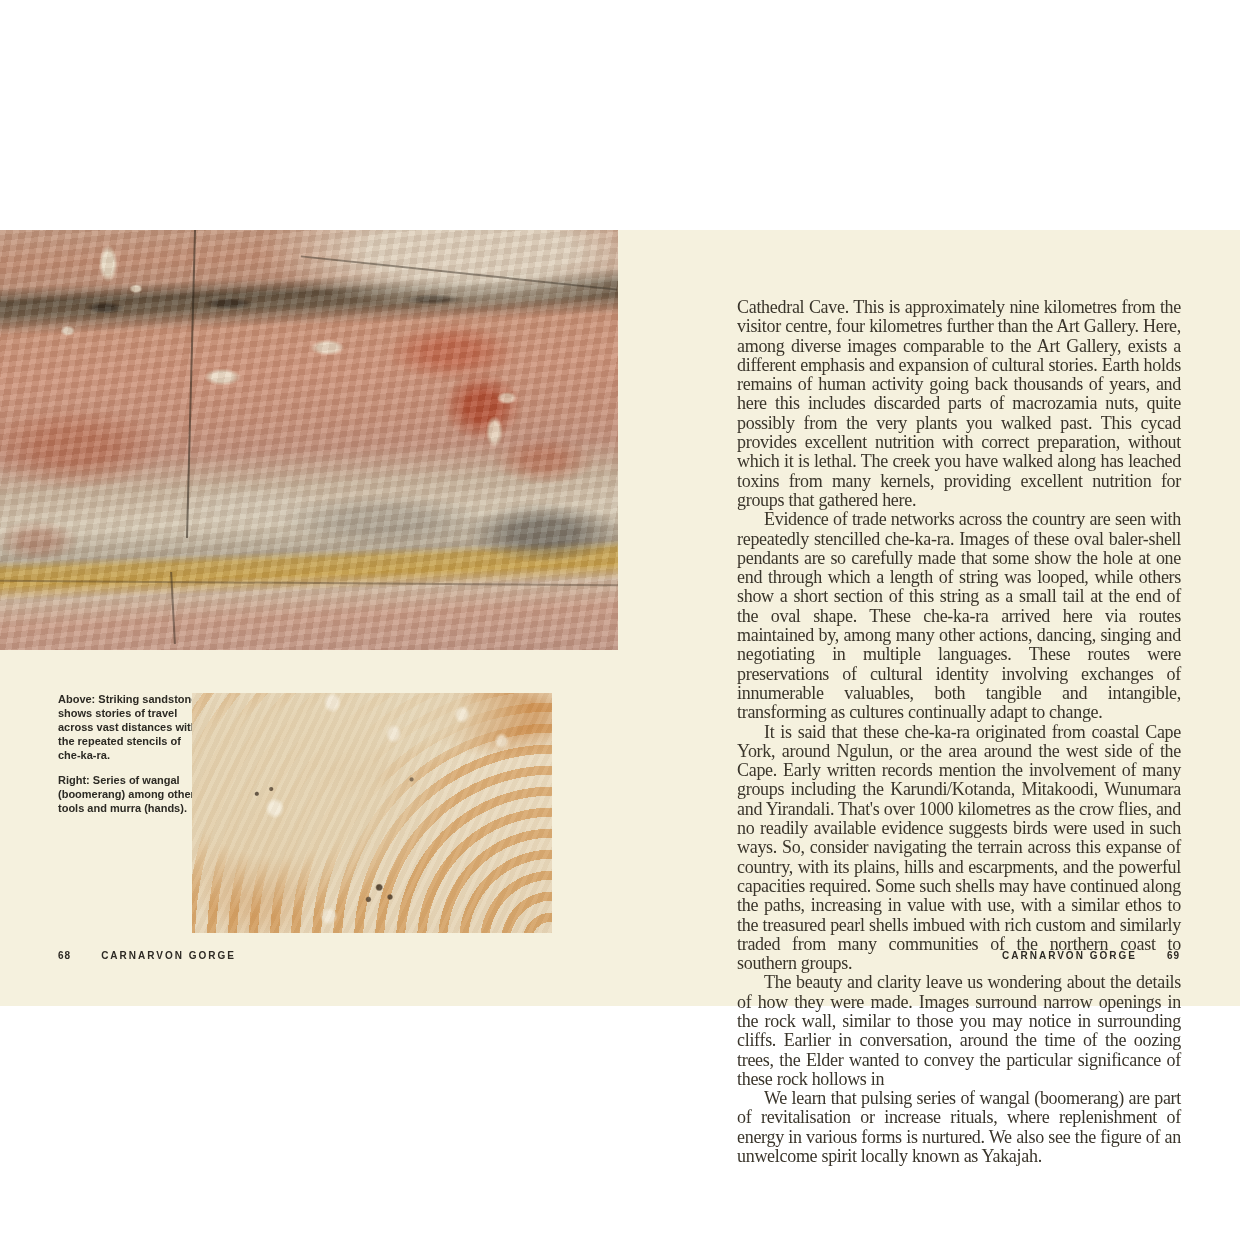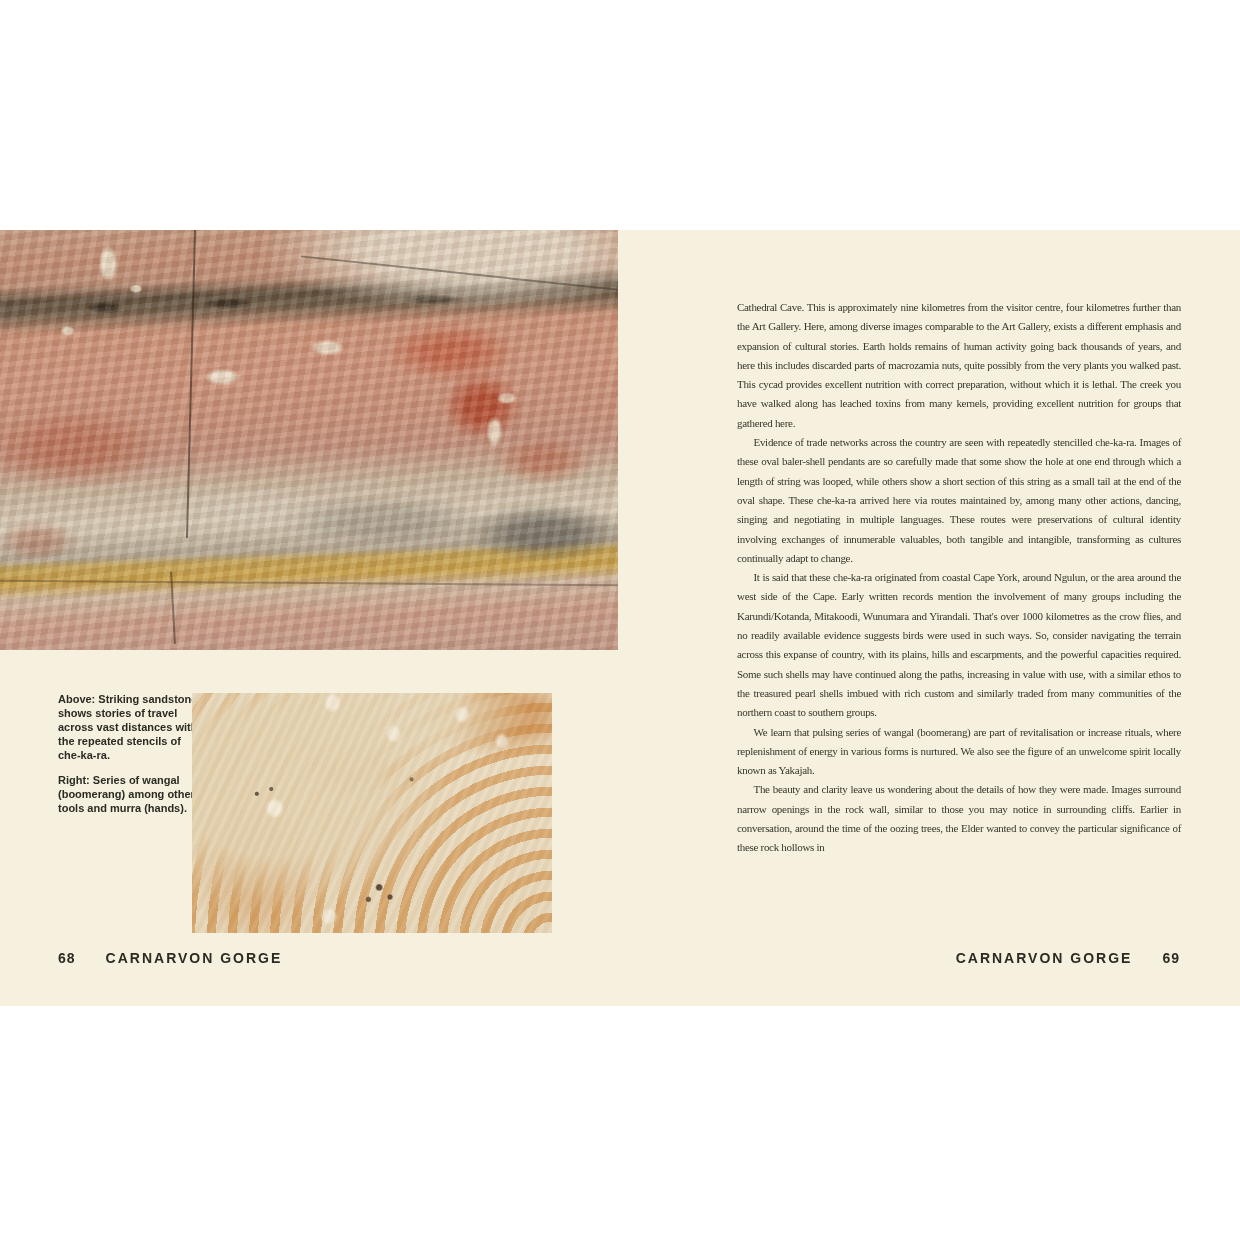--- a/index.html
+++ b/index.html
@@ -109,34 +109,34 @@
   }
   .photo-bottom::after{
     content:"";position:absolute;inset:0;
     background-image:
       repeating-linear-gradient(115deg, rgba(255,255,250,.06) 0 4px, rgba(140,100,60,.05) 4px 9px);
   }
 
   
   .footer{
     position:absolute;top:720px;
-    font-size:14px;font-weight:700;letter-spacing:2px;
+    font-size:10px;font-weight:700;letter-spacing:2px;
     color:#2d2a24;white-space:nowrap;
   }
   .footer.left{left:58px;}
   .footer.right{right:60px;}
   .footer .pagenum{letter-spacing:1px;}
   .footer.left .pagenum{margin-right:30px;}
   .footer.right .pagenum{margin-left:30px;margin-top:15px;}
 
   
   .body-text{
     position:absolute;left:737px;top:68px;width:444px;
     font-family:"Liberation Serif","DejaVu Serif",serif;
-    font-size:11px;line-height:19.3px;letter-spacing:-0.3px;
+    font-size:18px;line-height:19.3px;letter-spacing:-0.3px;
     color:#3a352b;
     text-align:justify;
     hyphens:none;
   }
   .body-text p{margin:0;text-indent:1.5em;}
   .body-text p:first-child{text-indent:0;}
 </style>
 </head>
 <body>
 
@@ -161,22 +161,22 @@
       <div class="footer left">
         <span class="pagenum">68</span><span>CARNARVON GORGE</span>
       </div>
     </div>
 
     <div>
       <div class="body-text">
         <p>Cathedral Cave. This is approximately nine kilometres from the visitor centre, four kilometres further than the Art Gallery. Here, among diverse images comparable to the Art Gallery, exists a different emphasis and expansion of cultural stories. Earth holds remains of human activity going back thousands of years, and here this includes discarded parts of macrozamia nuts, quite possibly from the very plants you walked past. This cycad provides excellent nutrition with correct preparation, without which it is lethal. The creek you have walked along has leached toxins from many kernels, providing excellent nutrition for groups that gathered here.</p>
         <p>Evidence of trade networks across the country are seen with repeatedly stencilled che-ka-ra. Images of these oval baler-shell pendants are so carefully made that some show the hole at one end through which a length of string was looped, while others show a short section of this string as a small tail at the end of the oval shape. These che-ka-ra arrived here via routes maintained by, among many other actions, dancing, singing and negotiating in multiple languages. These routes were preservations of cultural identity involving exchanges of innumerable valuables, both tangible and intangible, transforming as cultures continually adapt to change.</p>
         <p>It is said that these che-ka-ra originated from coastal Cape York, around Ngulun, or the area around the west side of the Cape. Early written records mention the involvement of many groups including the Karundi/Kotanda, Mitakoodi, Wunumara and Yirandali. That's over 1000 kilometres as the crow flies, and no readily available evidence suggests birds were used in such ways. So, consider navigating the terrain across this expanse of country, with its plains, hills and escarpments, and the powerful capacities required. Some such shells may have continued along the paths, increasing in value with use, with a similar ethos to the treasured pearl shells imbued with rich custom and similarly traded from many communities of the northern coast to southern groups.</p>
+        <p>The beauty and clarity leave us wondering about the details of how they were made. Images surround narrow openings in the rock wall, similar to those you may notice in surrounding cliffs. Earlier in conversation, around the time of the oozing trees, the Elder wanted to convey the particular significance of these rock hollows in</p>
         <p>We learn that pulsing series of wangal (boomerang) are part of revitalisation or increase rituals, where replenishment of energy in various forms is nurtured. We also see the figure of an unwelcome spirit locally known as Yakajah.</p>
-        <p>The beauty and clarity leave us wondering about the details of how they were made. Images surround narrow openings in the rock wall, similar to those you may notice in surrounding cliffs. Earlier in conversation, around the time of the oozing trees, the Elder wanted to convey the particular significance of these rock hollows in</p>
       </div>
 
       <div class="footer right">
         <span>CARNARVON GORGE</span><span class="pagenum">69</span>
       </div>
     </div>
 
   </div>
 </div>
 

